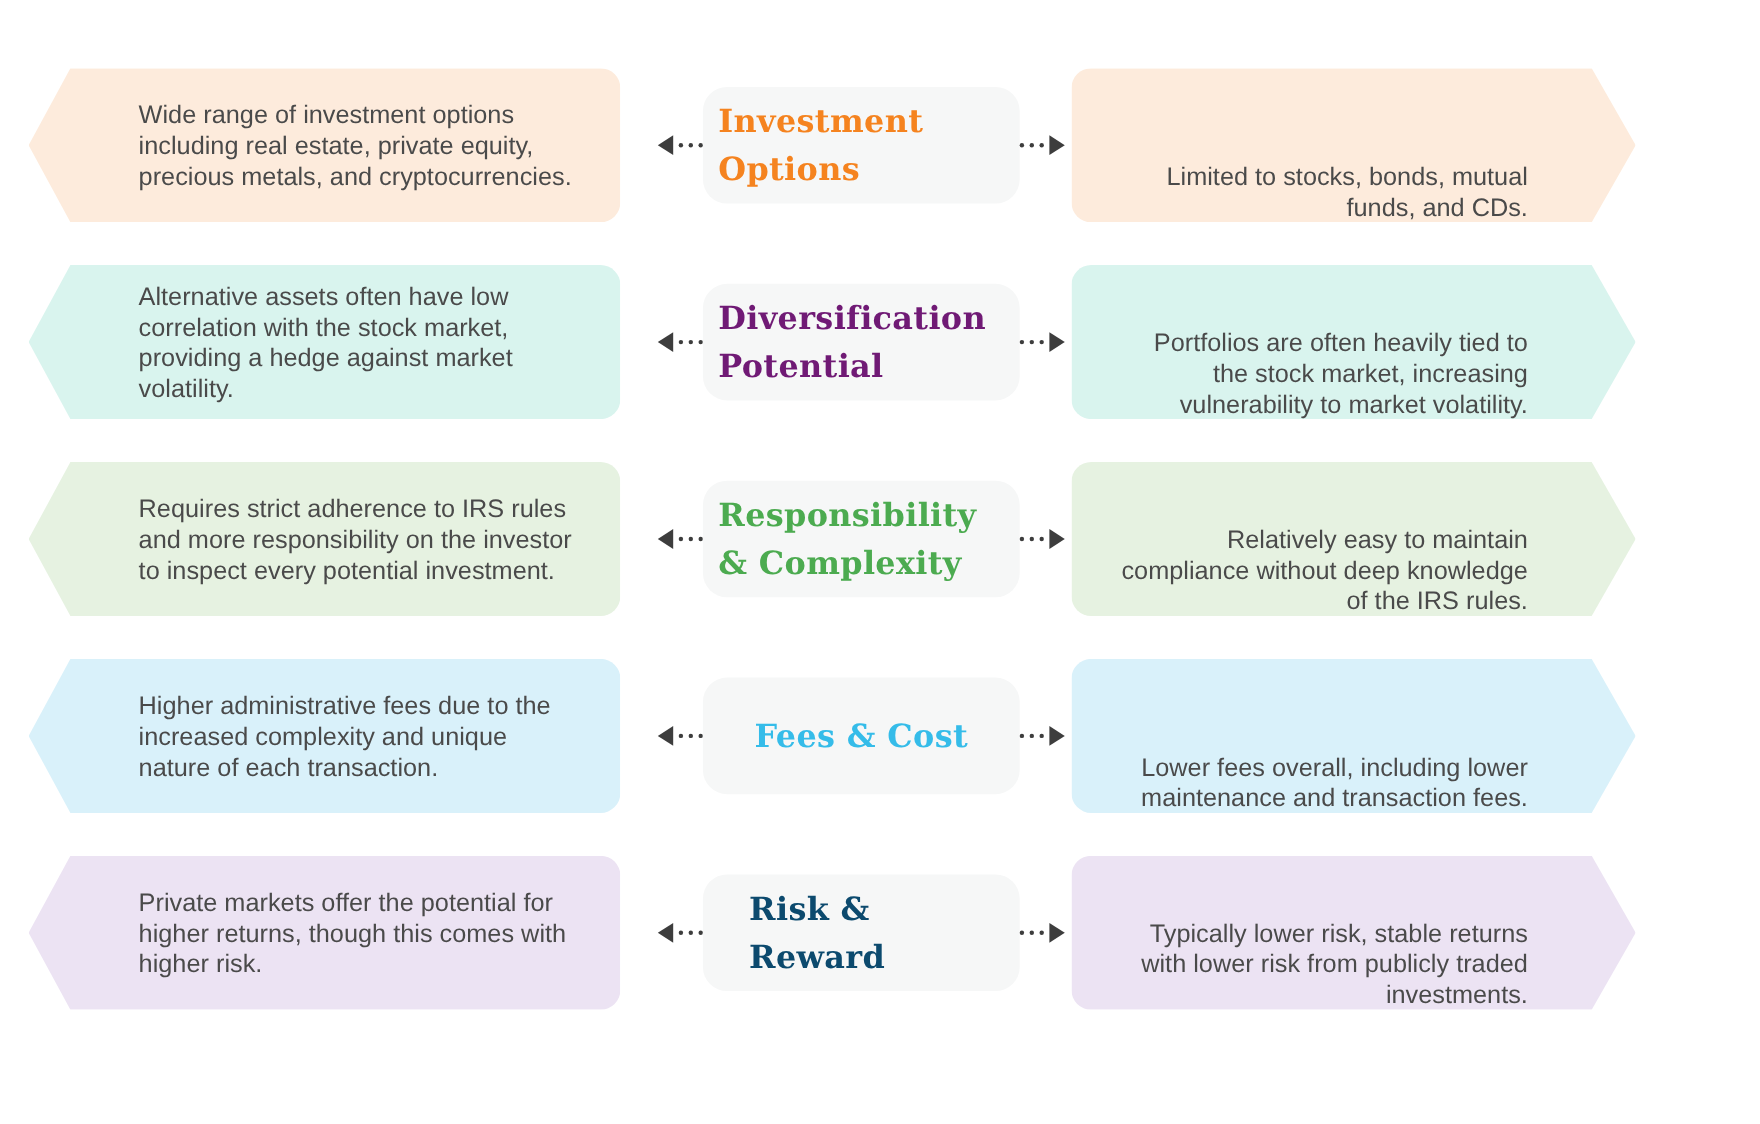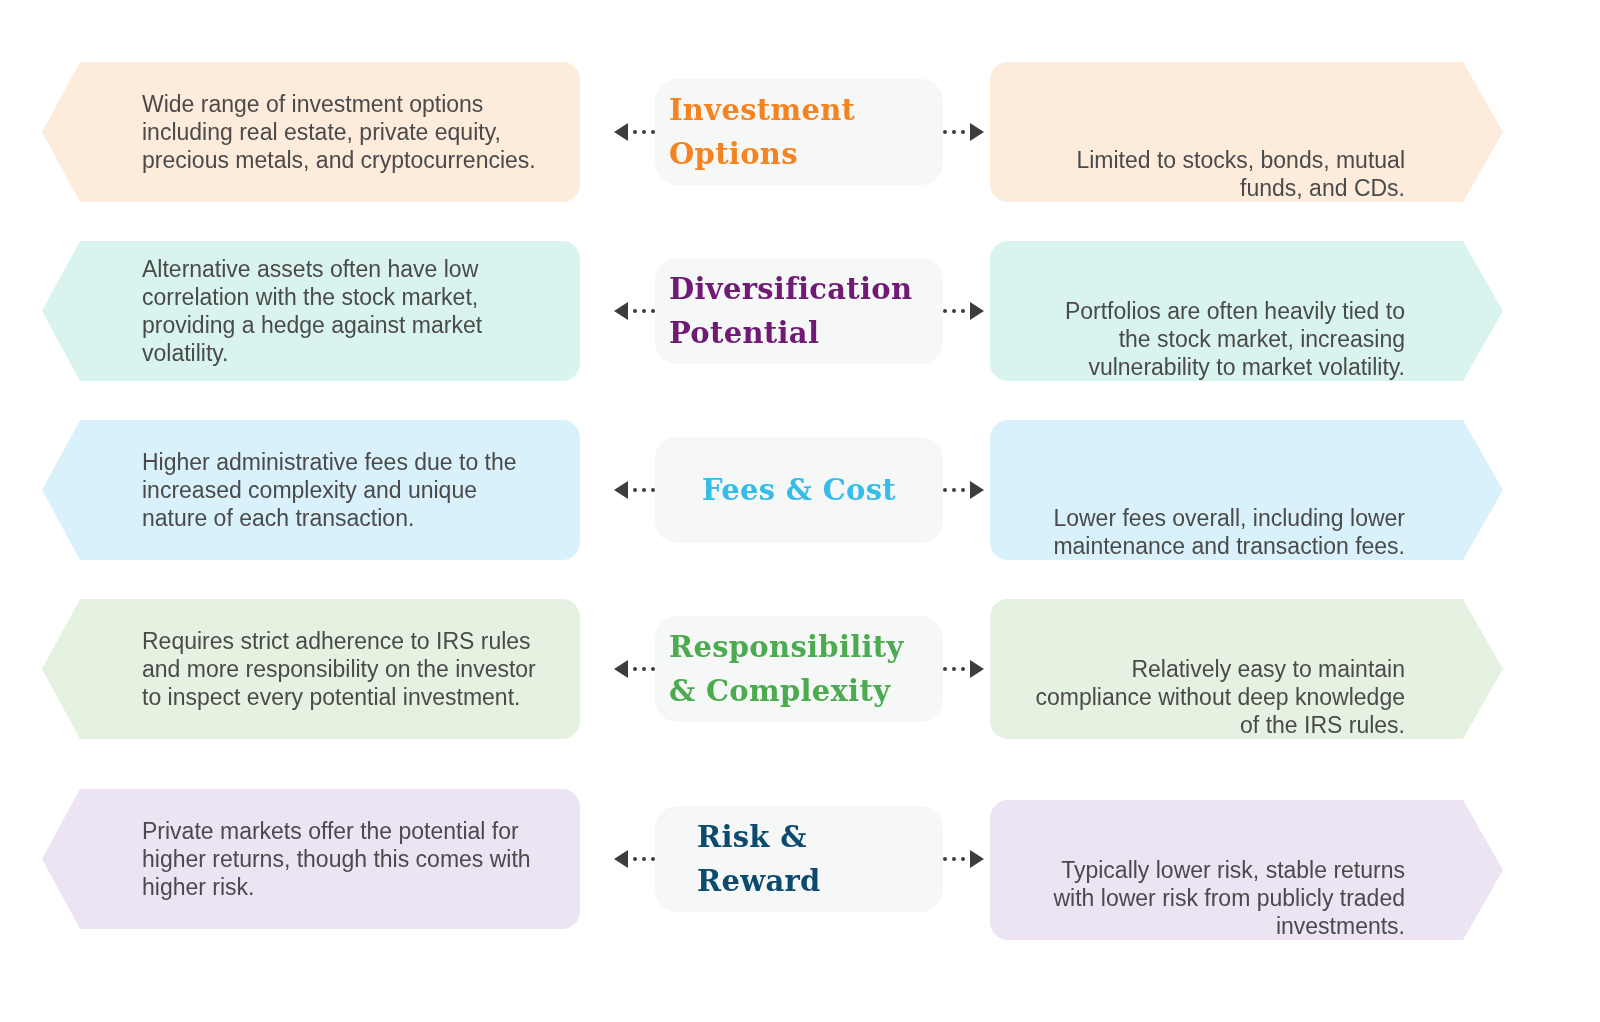--- a/index.html
+++ b/index.html
@@ -10,21 +10,21 @@
     width: 1600px;
     height: 1022px;
     background: var(--page-bg, #ffffff);
     font-family: "Liberation Sans", "DejaVu Sans", sans-serif;
     overflow: hidden;
     position: relative;
   }
   .diagram {
     position: absolute;
     top: 62px;
-    left: 42px;
+    left: 26px;
     width: 1461px;
     display: flex;
     flex-direction: column;
     gap: 39px;
   }
   .row {
     display: grid;
     grid-template-columns: 538px 75px 288px 47px 513px;
     height: 140px;
     align-items: center;
@@ -149,20 +149,44 @@
       <span class="dot"></span>
       <span class="dot"></span>
       <span class="tri tri-right"></span>
     </div>
     <div class="box box-right" style="background-color: rgb(217, 244, 238);">
       <p class="body-text">Portfolios are often heavily tied to the stock market, increasing vulnerability to market volatility.</p>
     </div>
   </div>
 
   <div class="row">
+    <div class="box box-left" style="background-color: rgb(230, 242, 225);">
+      <p class="body-text">Requires strict adherence to IRS rules and more responsibility on the investor to inspect every potential investment.</p>
+    </div>
+    <div class="connector conn-left">
+      <span class="tri tri-left"></span>
+      <span class="dot"></span>
+      <span class="dot"></span>
+      <span class="dot"></span>
+    </div>
+    <div class="center-card">
+      <span class="label-text" style="color: rgb(76, 171, 80);">Responsibility &amp; Complexity</span>
+    </div>
+    <div class="connector conn-right">
+      <span class="dot"></span>
+      <span class="dot"></span>
+      <span class="dot"></span>
+      <span class="tri tri-right"></span>
+    </div>
+    <div class="box box-right" style="background-color: rgb(230, 242, 225);">
+      <p class="body-text">Relatively easy to maintain compliance without deep knowledge of the IRS rules.</p>
+    </div>
+  </div>
+
+  <div class="row">
     <div class="box box-left" style="background-color: rgb(217, 241, 250);">
       <p class="body-text">Higher administrative fees due to the increased complexity and unique nature of each transaction.</p>
     </div>
     <div class="connector conn-left">
       <span class="tri tri-left"></span>
       <span class="dot"></span>
       <span class="dot"></span>
       <span class="dot"></span>
     </div>
     <div class="center-card">
@@ -173,60 +197,36 @@
       <span class="dot"></span>
       <span class="dot"></span>
       <span class="tri tri-right"></span>
     </div>
     <div class="box box-right" style="background-color: rgb(217, 241, 250);">
       <p class="body-text">Lower fees overall, including lower maintenance and transaction fees.</p>
     </div>
   </div>
 
   <div class="row">
-    <div class="box box-left" style="background-color: rgb(230, 242, 225);">
-      <p class="body-text">Requires strict adherence to IRS rules and more responsibility on the investor to inspect every potential investment.</p>
-    </div>
-    <div class="connector conn-left">
-      <span class="tri tri-left"></span>
-      <span class="dot"></span>
-      <span class="dot"></span>
-      <span class="dot"></span>
-    </div>
-    <div class="center-card">
-      <span class="label-text" style="color: rgb(76, 171, 80);">Responsibility &amp; Complexity</span>
-    </div>
-    <div class="connector conn-right">
-      <span class="dot"></span>
-      <span class="dot"></span>
-      <span class="dot"></span>
-      <span class="tri tri-right"></span>
-    </div>
-    <div class="box box-right" style="background-color: rgb(230, 242, 225);">
-      <p class="body-text">Relatively easy to maintain compliance without deep knowledge of the IRS rules.</p>
-    </div>
-  </div>
-
-  <div class="row">
     <div class="box box-left" style="background-color: rgb(236, 227, 243);">
       <p class="body-text">Private markets offer the potential for higher returns, though this comes with higher risk.</p>
     </div>
     <div class="connector conn-left">
       <span class="tri tri-left"></span>
       <span class="dot"></span>
       <span class="dot"></span>
       <span class="dot"></span>
     </div>
     <div class="center-card">
       <span class="label-text" style="color: #0c4a6e; margin-left: 28px;">Risk &amp; Reward</span>
     </div>
     <div class="connector conn-right">
       <span class="dot"></span>
       <span class="dot"></span>
       <span class="dot"></span>
       <span class="tri tri-right"></span>
     </div>
-    <div class="box box-right" style="background-color: rgb(236, 227, 243); margin-top: 22px;">
+    <div class="box box-right" style="background-color: rgb(236, 227, 243);">
       <p class="body-text">Typically lower risk, stable returns with lower risk from publicly traded investments.</p>
     </div>
   </div>
 
 </div>
 
 </body></html>

